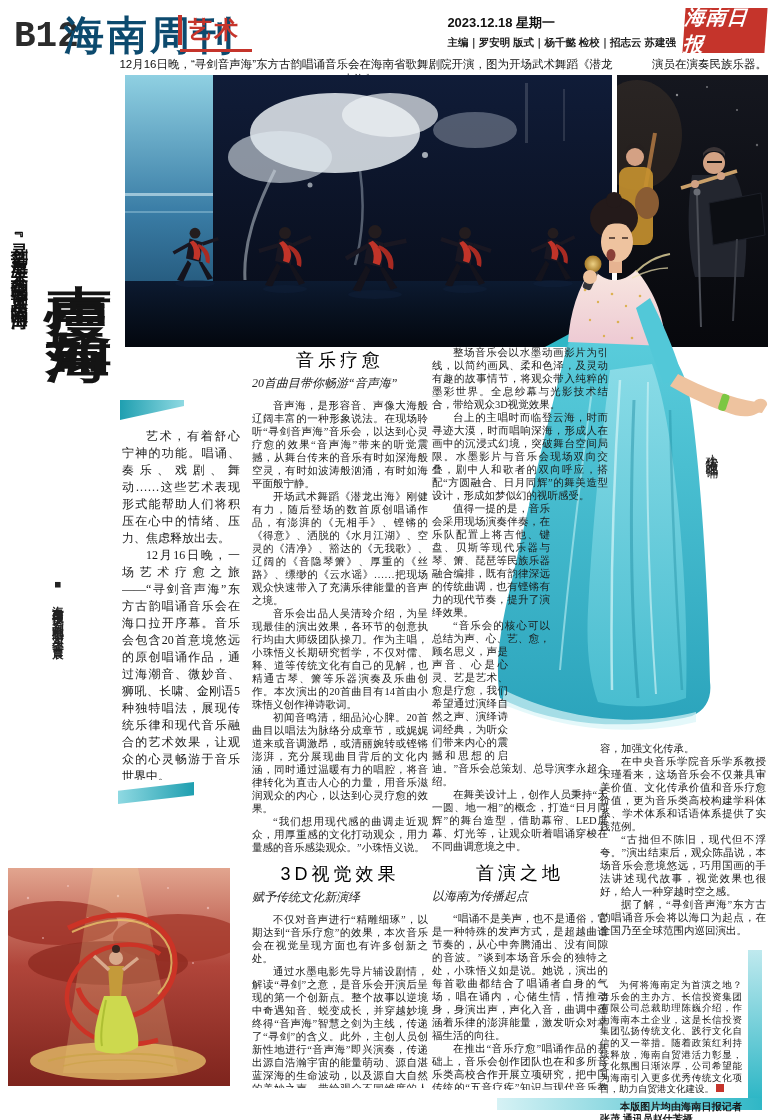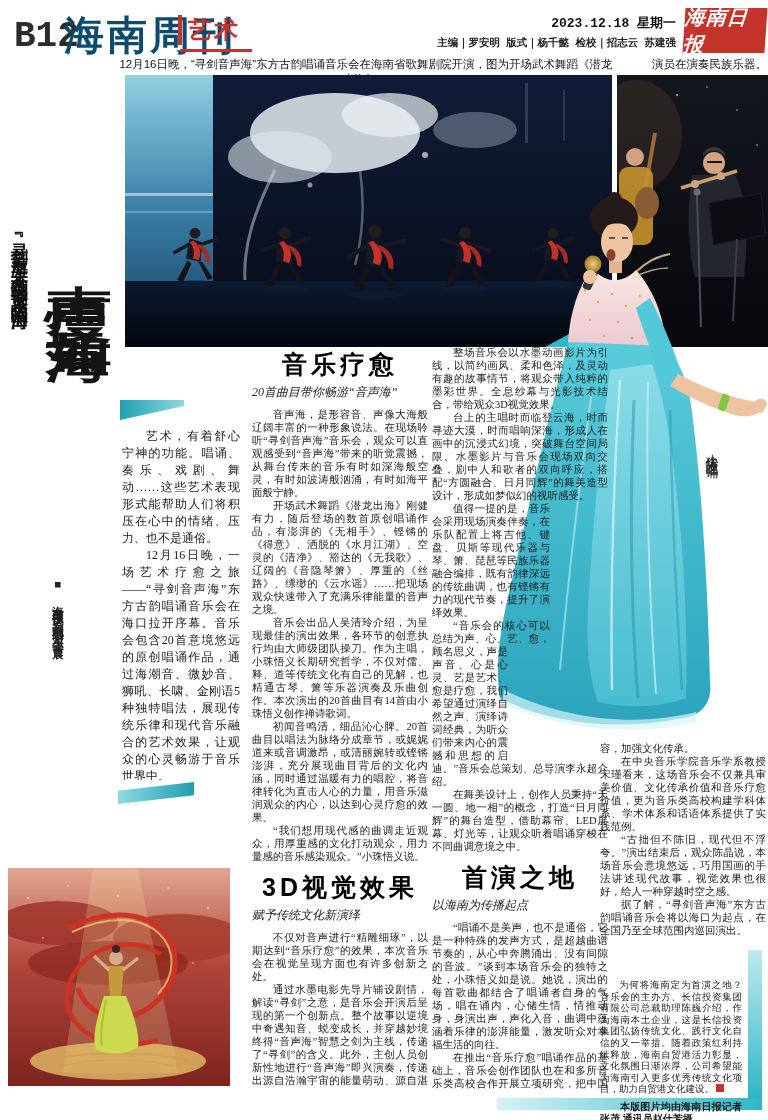--- a/index.html
+++ b/index.html
@@ -8,22 +8,22 @@
 
   
   .pageno{position:absolute;left:14px;top:16px;font-size:36px;font-weight:bold;color:#2b2b2b;
           font-family:Liberation Mono, monospace;}
   .masthead{position:absolute;left:64px;top:8px;font-size:40px;font-weight:700;color:#0c4a6e;
             letter-spacing:3px;}
   .mh-bar{position:absolute;left:178px;top:15px;width:4px;height:30px;background:#c5342b;}
   .mh-section{position:absolute;left:188px;top:14px;font-size:24px;font-weight:bold;color:#c5342b;
               font-family:"Liberation Sans","DejaVu Sans",sans-serif;letter-spacing:2px;}
   .mh-underline{position:absolute;left:180px;top:49px;width:72px;height:3px;background:#c5342b;}
-  .hdr-right{position:absolute;right:92px;top:14px;text-align:right;
-             font-family:Liberation Mono, monospace;margin-left:14px;}
+  .hdr-right{position:absolute;right:92px;top:14px;
+             font-family:Liberation Sans, sans-serif;margin-left:14px;}
   .hdr-date{font-size:13px;font-weight:bold;color:#111;}
   .hdr-editors{font-size:10.5px;font-weight:bold;color:#222;margin-top:4px;}
   .logo{position:absolute;right:2px;top:8px;width:82px;height:45px;background:#c5342b;
         display:flex;align-items:center;justify-content:center;color:#fff;font-size:20px;
         font-weight:bold;font-style:italic;letter-spacing:1px;transform:skewX(-4deg);}
 
   
   .cap{font-family:"Liberation Sans","DejaVu Sans",sans-serif;font-size:11.5px;color:#111;}
   .cap-main{position:absolute;left:118px;top:57px;width:496px;text-align:center;}
   .cap-right{position:absolute;left:652px;top:57px;}
@@ -66,21 +66,21 @@
   .bp{margin:0;font-size:10.5px;line-height:13px;text-indent:2em;}
   .noind{text-indent:0;}
   #col-intro{left:122px;top:428px;width:118px;height:352px;overflow:hidden;}
   #col-intro .bp{font-size:12px;line-height:17px;}
   #col2{left:252px;top:348px;width:176px;height:740px;overflow:hidden;}
   #col3{left:432px;top:346px;width:176px;height:744px;overflow:hidden;}
   #col4a{left:600px;top:742px;width:166px;height:200px;overflow:hidden;}
   #col4b{left:600px;top:980px;width:142px;height:156px;overflow:hidden;}
   #col4b .bp{font-size:9.5px;line-height:11.6px;}
 
-  .sec-h{font-family:"Liberation Sans","DejaVu Sans",sans-serif;font-weight:bold;font-size:25px;
+  .sec-h{font-family:"Liberation Sans","DejaVu Sans",sans-serif;font-weight:normal;font-size:18px;
          text-align:center;letter-spacing:4px;color:#000;margin:8px 0 3px 0;}
   .sec-h.first{margin-top:0;}
   .sec-sub{font-style:italic;font-size:12px;color:#222;margin:0 0 7px 0;}
   .fl-a{float:right;width:58px;height:150px;}
   .fl-b{float:right;clear:right;width:100px;height:100px;}
   .endmark{display:inline-block;width:8px;height:8px;background:#c5342b;margin-left:2px;}
   .credit{margin-top:5px;font-family:Liberation Sans, sans-serif;
           font-weight:bold;font-size:10px;line-height:12.5px;text-indent:2em;}
 </style>
 </head>
@@ -343,28 +343,28 @@
   <div class="kicker">『寻剑音声海』东方古韵唱诵音乐会唱响海口</div>
   <div class="big-title">声声慢 音如海</div>
   <div class="byline">■ 海南日报记者 刘晓惠 实习生 曹晨</div>
 
   <div class="ribbon-top"></div>
   <div class="ribbon-bottom"></div>
   <div class="bar-right"></div>
   <div class="bar-bottom"></div>
 
   <div id="col-intro" class="col">
-    <p class="bp">艺术，有着舒心宁神的功能。唱诵、奏乐、戏剧、舞动……这些艺术表现形式能帮助人们将积压在心中的情绪、压力、也不是通俗。</p>
+    <p class="bp">艺术，有着舒心宁神的功能。唱诵、奏乐、戏剧、舞动……这些艺术表现形式能帮助人们将积压在心中的情绪、压力、焦虑释放出去。</p>
     <p class="bp">12月16日晚，一场艺术疗愈之旅——“寻剑音声海”东方古韵唱诵音乐会在海口拉开序幕。音乐会包含20首意境悠远的原创唱诵作品，通过海潮音、微妙音、狮吼、长啸、金刚语5种独特唱法，展现传统乐律和现代音乐融合的艺术效果，让观众的心灵畅游于音乐世界中。</p>
   </div>
 
   <div id="col2" class="col">
     <h2 class="sec-h first">音乐疗愈</h2>
     <div class="sec-sub">20首曲目带你畅游“音声海”</div>
-    <p class="bp">音声海，是形容音、声像大海般辽阔丰富的一种形象说法。在现场聆听“寻剑音声海”音乐会，观众可以直观感受到“音声海”带来的听觉震撼，从舞台传来的音乐有时如深海般空灵，有时如波涛般汹涌，有时如海平面般宁静。</p>
+    <p class="bp">音声海，是形容音、声像大海般辽阔丰富的一种形象说法。在现场聆听“寻剑音声海”音乐会，以达到心灵疗愈的效果“音声海”带来的听觉震撼，从舞台传来的音乐有时如深海般空灵，有时如波涛般汹涌，有时如海平面般宁静。</p>
     <p class="bp">开场武术舞蹈《潜龙出海》刚健有力，随后登场的数首原创唱诵作品，有澎湃的《无相手》、铿锵的《得意》、洒脱的《水月江湖》、空灵的《清净》、豁达的《无我歌》、辽阔的《音隐琴箫》、厚重的《丝路》、缥缈的《云水谣》……把现场观众快速带入了充满乐律能量的音声之境。</p>
     <p class="bp">音乐会出品人吴清玲介绍，为呈现最佳的演出效果，各环节的创意执行均由大师级团队操刀。作为主唱，小珠悟义长期研究哲学，不仅对儒、释、道等传统文化有自己的见解，也精通古琴、箫等乐器演奏及乐曲创作。本次演出的20首曲目有14首由小珠悟义创作禅诗歌词。</p>
     <p class="bp">初闻音鸣清，细品沁心脾。20首曲目以唱法为脉络分成章节，或娓娓道来或音调激昂，或清丽婉转或铿锵澎湃，充分展现曲目背后的文化内涵，同时通过温暖有力的唱腔，将音律转化为直击人心的力量，用音乐滋润观众的内心，以达到心灵疗愈的效果。</p>
     <p class="bp">“我们想用现代感的曲调走近观众，用厚重感的文化打动观众，用力量感的音乐感染观众。”小珠悟义说。</p>
     <h2 class="sec-h">3D视觉效果</h2>
     <div class="sec-sub">赋予传统文化新演绎</div>
     <p class="bp">不仅对音声进行“精雕细琢”，以期达到“音乐疗愈”的效果，本次音乐会在视觉呈现方面也有许多创新之处。</p>
     <p class="bp">通过水墨电影先导片辅设剧情，解读“寻剑”之意，是音乐会开演后呈现的第一个创新点。整个故事以逆境中奇遇知音、蜕变成长，并穿越妙境终得“音声海”智慧之剑为主线，传递了“寻剑”的含义。此外，主创人员创新性地进行“音声海”即兴演奏，传递出源自浩瀚宇宙的能量萌动、源自湛蓝深海的生命波动，以及源自大自然的美妙之声，带给观众不同维度的人生感悟。而多种独特乐器的发声，进一步提升了观众的听觉体验。</p>
   </div>
 

